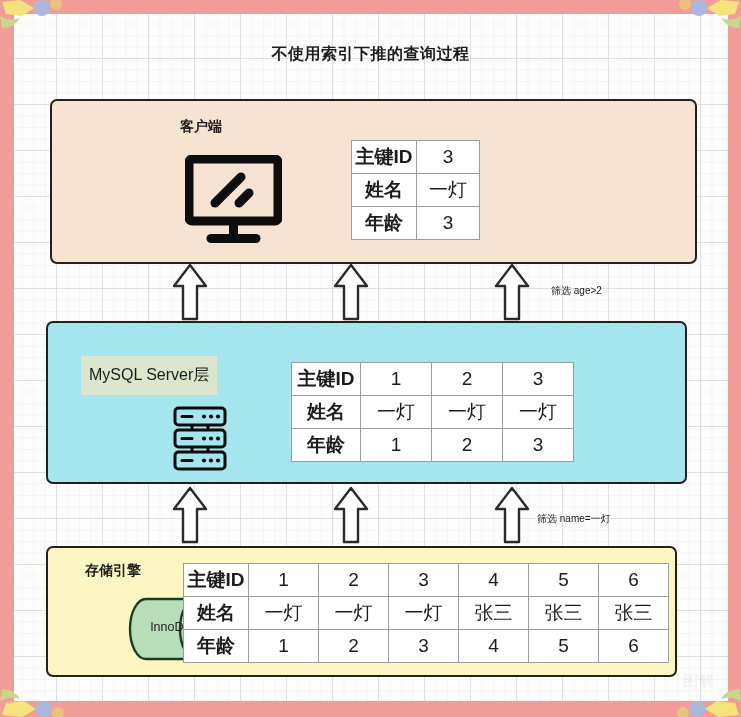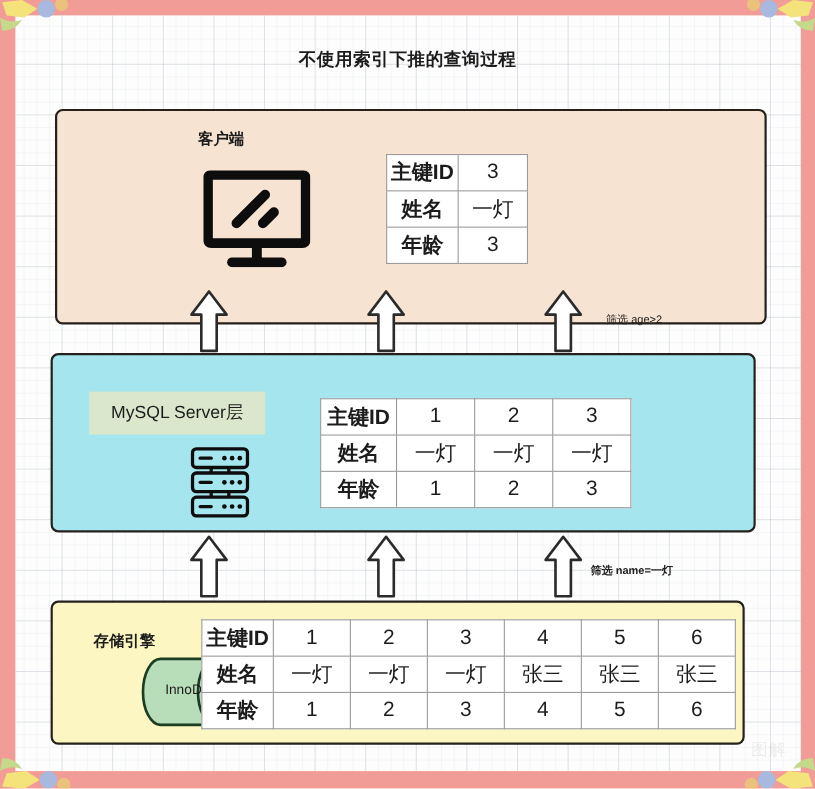--- a/index.html
+++ b/index.html
@@ -59,36 +59,36 @@
     letter-spacing: 0.5px;
   }
 
   
   .layer {
     position: absolute;
     border: 2.5px solid #26201c;
     border-radius: 7px;
     box-sizing: border-box;
   }
-  #client-layer  { left: 50px;  top: 99px;  width: 647px; height: 196px; background: #f7e3d1; }
+  #client-layer  { left: 50px;  top: 99px;  width: 647px; height: 165px; background: #f7e3d1; }
   #server-layer  { left: 46px;  top: 321px; width: 641px; height: 163px; background: #a4e5ee; }
   #storage-layer { left: 46px;  top: 546px; width: 631px; height: 131px; background: #fcf6c2; }
 
   .layer-title {
     position: absolute;
     font-size: 14px;
     font-weight: bold;
     color: #1c1c1c;
     white-space: nowrap;
   }
   #client-title  { left: 128px; top: 17px; }
-  #storage-title { left: 37px;  top: 26px; }
+  #storage-title { left: 37px;  top: 14px; }
   #server-title  {
     left: 33px; top: 33px;
-    padding: 9px 20px;
+    padding: 9px 8px;
     background: #dae7cd;
     font-weight: normal;
     font-size: 16px;
   }
 
   
   .monitor {
     position: absolute;
     left: 133px; top: 54px;
     width: 97px; height: 88px;
@@ -155,21 +155,21 @@
   #arrow-s3 { left: 493px; top: 486px; }
 
   
   .annot {
     position: absolute;
     font-size: 10px;
     color: #1c1c1c;
     white-space: nowrap;
   }
   #annot-age  { left: 551px; top: 284px; }
-  #annot-name { left: 537px; top: 512px; font-weight: bold; }
+  #annot-name { left: 537px; top: 512px; }
 
   
   .watermark {
     position: absolute;
     right: 26px; bottom: 26px;
     font-size: 15px;
     color: rgba(150,150,150,0.16);
     letter-spacing: 1px;
   }
 </style>

